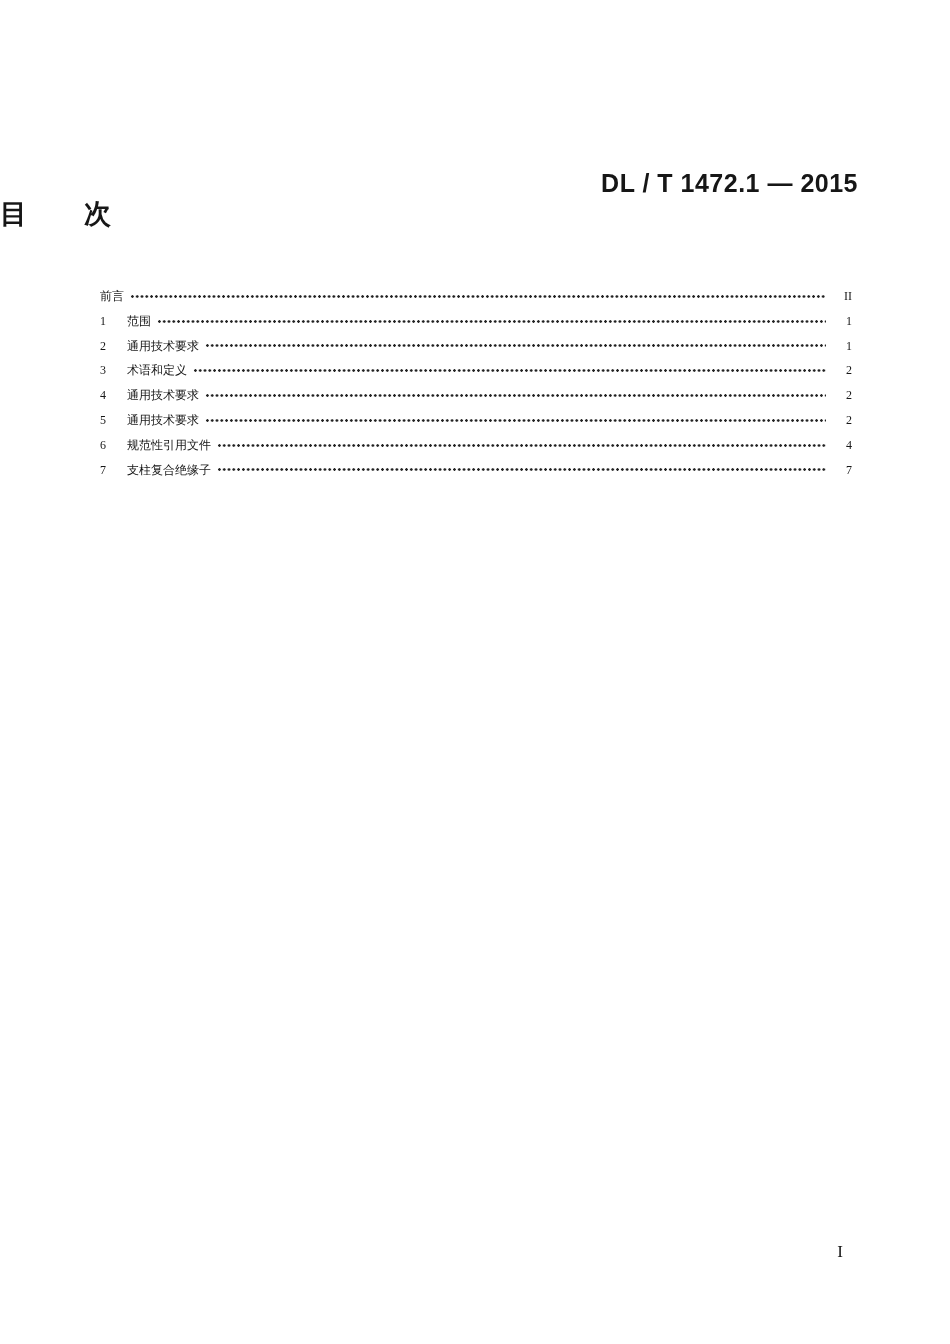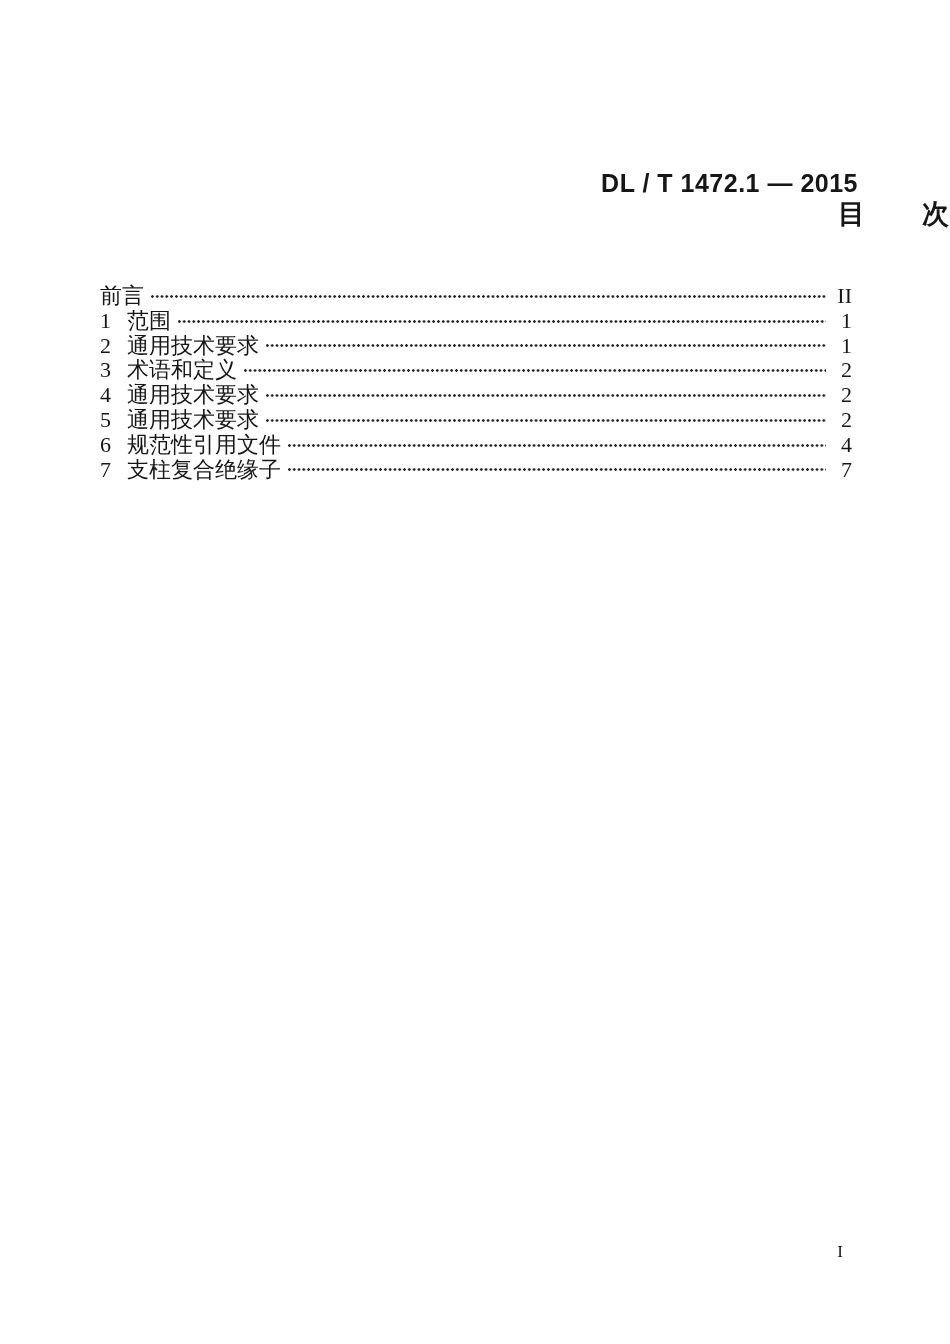--- a/index.html
+++ b/index.html
@@ -21,38 +21,38 @@
     font-size: 25px;
     letter-spacing: 0.5px;
     white-space: pre;
     margin-top: 48px;
   }
   .doc-title {
     position: absolute;
     top: 196px;
     left: 0;
     width: 100%;
-    text-align: right;
+    text-align: left;
     font-family: "Liberation Sans", sans-serif;
     font-weight: bold;
     font-size: 27px;
     white-space: pre;
     letter-spacing: 1px;
   }
   .toc {
     position: absolute;
     left: 100px;
     top: 284px;
     width: 752px;
   }
   .toc-row {
     display: flex;
     align-items: center;
     height: 24.8px;
-    font-size: 22px;
+    font-size: 12px;
     line-height: 24.8px;
     justify-content: flex-end;
   }
   .toc-num {
     flex: none;
     width: 27px;
   }
   .toc-num:empty { display: none; }
   .toc-label {
     flex: none;

